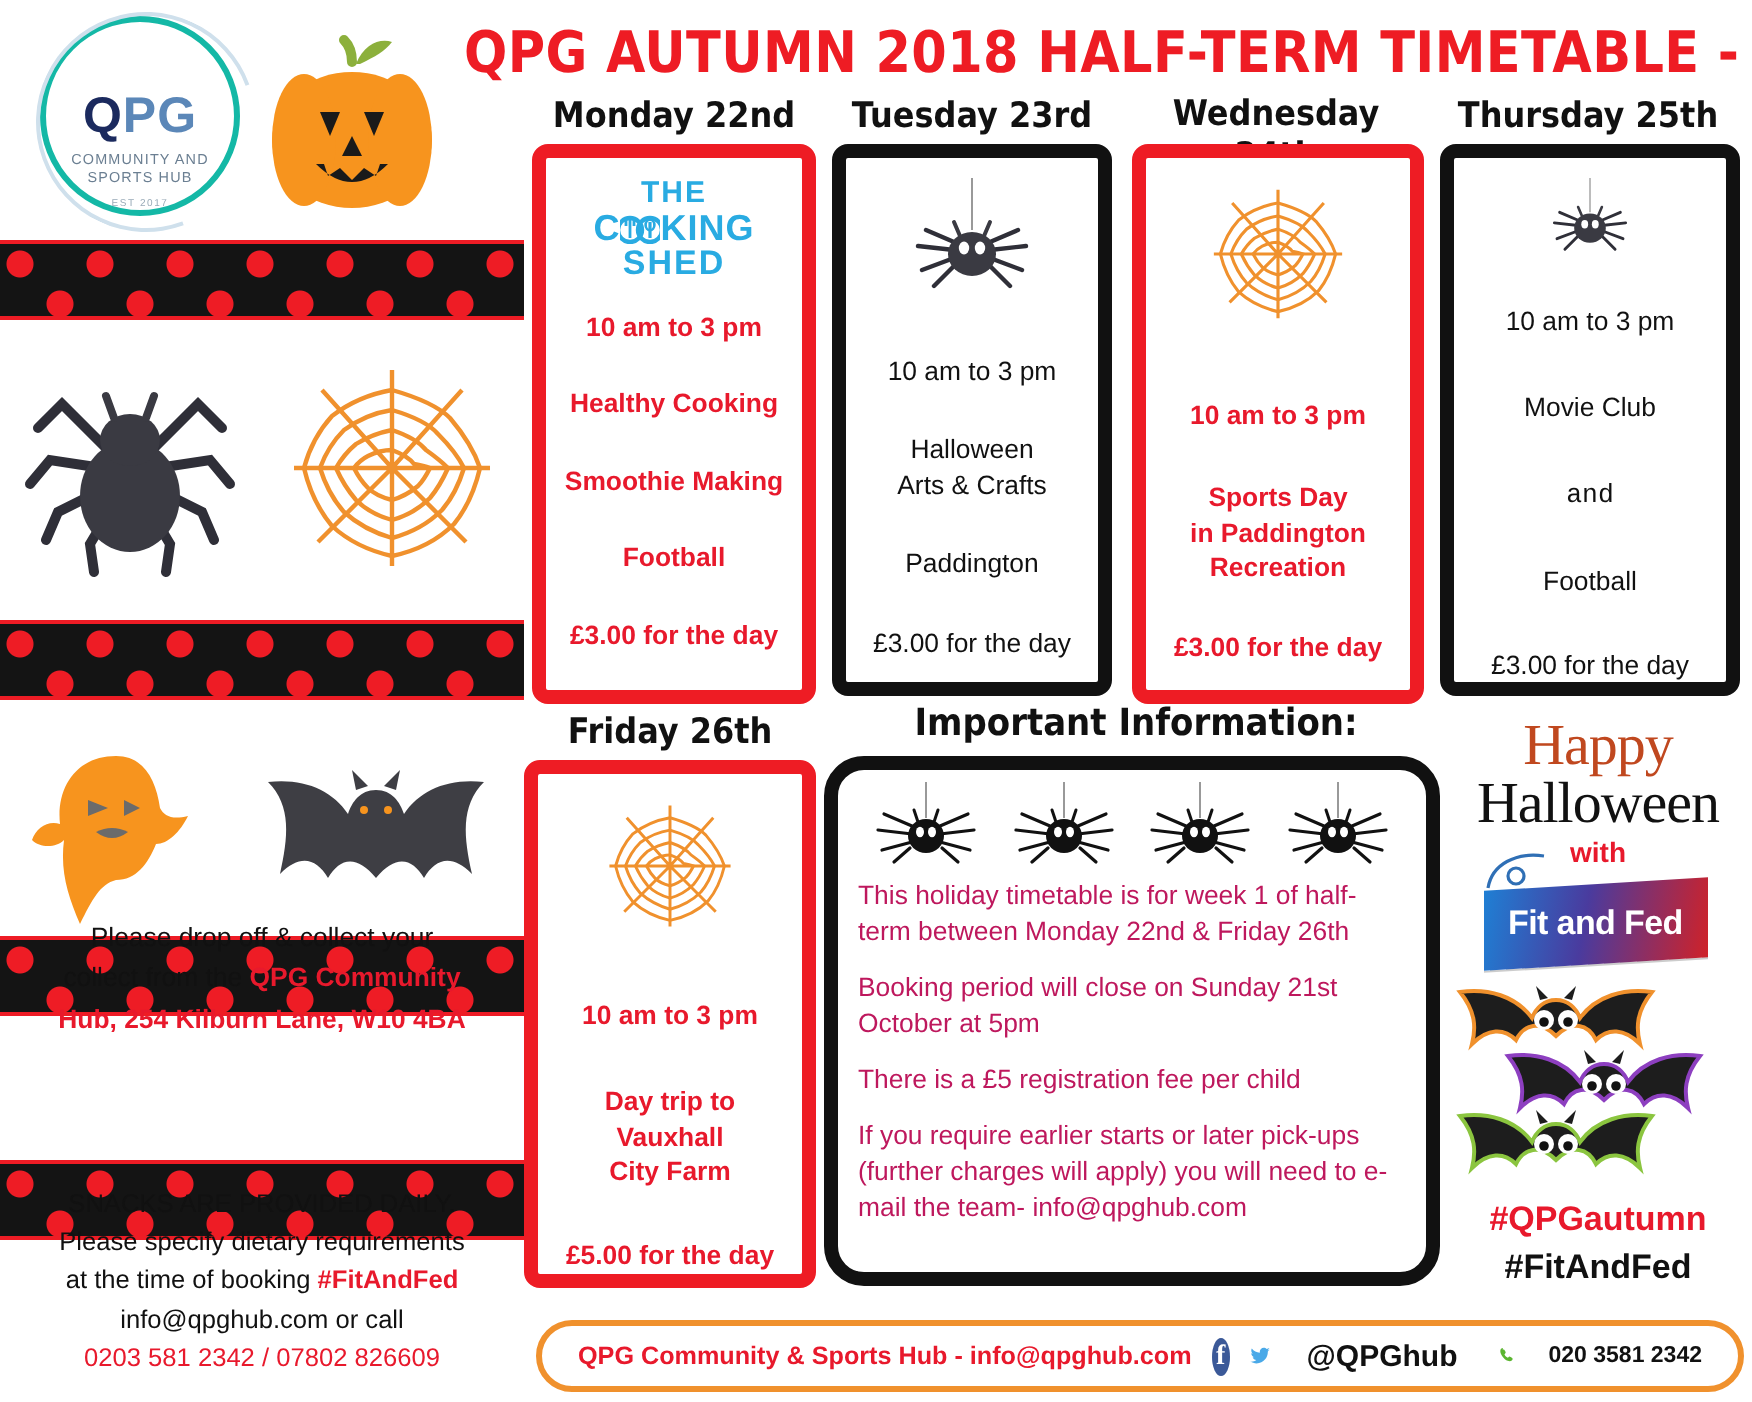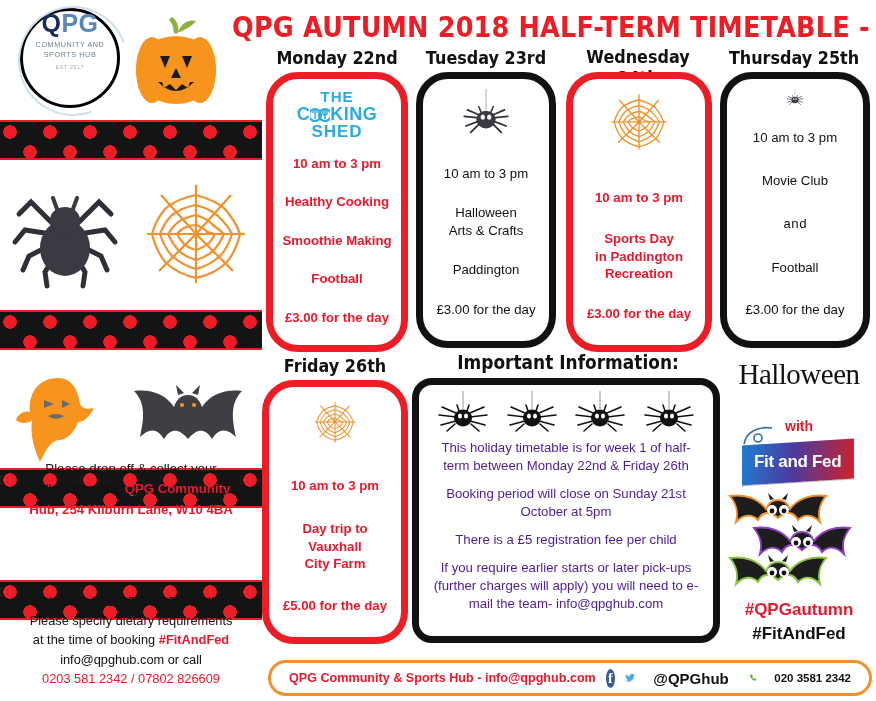--- a/index.html
+++ b/index.html
@@ -13,22 +13,22 @@
   .poster { position: relative; width: 876px; height: 701px; background:#fff; }
 
   
   .left-col {
     position: absolute; left: 0; top: 0; width: 262px; height: 701px;
   }
   .logo-row { position: absolute; left: 0; top: 0; width: 262px; height: 118px; }
   .qpg-logo {
     position: absolute; left: 20px; top: 8px; width: 100px; height: 100px;
     border-radius: 50%;
-    border: 3px solid #000000;
-    display:flex; flex-direction:column; align-items:center; justify-content:flex-start;
+    border: 3px solid #14b8a6;
+    display:flex; flex-direction:column; align-items:center; justify-content:flex-end;
     background:#fff;
   }
   .qpg-logo::before{
     content:""; position:absolute; left:-5px; top:-5px; width:106px; height:106px;
     border-radius:50%; border:2px solid #cfe0ec; border-right-color:transparent;
     transform:rotate(25deg);
   }
   .qpg-letters { font-size: 25px; font-weight: bold; letter-spacing: .5px; line-height:1; }
   .qpg-letters .q { color:#1b2a5e; }
   .qpg-letters .pg { color:#5b87b8; }
@@ -73,41 +73,41 @@
     transform: scaleY(1.12); transform-origin: center top;
     white-space:nowrap;
   }
 
   
   .day-label {
     position:absolute; text-align:center; font-size:16px; font-weight:bold;
     color:#111; font-family:"DejaVu Sans", sans-serif; transform:scaleY(1.1);
   }
   .card {
-    position:absolute; background:#fff; border-radius:32px;
+    position:absolute; background:#fff; border-radius:8px;
     display:flex; flex-direction:column; align-items:center;
-    padding:10px 6px 23px; overflow:hidden;
+    padding:10px 6px 0; overflow:hidden;
   }
   .card.red   { border:7px solid #ee1c24; color:#e8192c; }
   .card.black { border:7px solid #111111; color:#111111; }
   .card .line { font-size:13.2px; text-align:center; line-height:1.32; width:100%; }
 
   
   .info-title {
     position:absolute; left:418px; top:352px; width:300px; text-align:center;
     font-size:17px; font-weight:bold; color:#111;
     font-family:"DejaVu Sans", sans-serif; transform:scaleY(1.1);
   }
   .info-card {
     position:absolute; left:412px; top:378px; width:308px; height:265px;
     border:7px solid #111; border-radius:20px; background:#fff;
     padding:6px 10px 8px;
   }
   .info-spiders { display:flex; justify-content:space-around; align-items:flex-start; height:44px; }
-  .info-p { font-size:13.2px; color:#4c1d95; text-align:center; line-height:1.36; margin-top:10px; }
+  .info-p { font-size:13.2px; color:#be185d; text-align:left; line-height:1.36; margin-top:10px; }
 
   
   .happy {
     position:absolute; left:722px; top:360px; width:154px; text-align:center;
     font-family:"Liberation Serif", serif;
   }
   .happy .h1 { font-size:29px; color:#c0481f; line-height:.95; letter-spacing:-.5px; }
   .happy .h2 { font-size:29px; color:#111; line-height:.98; letter-spacing:-.5px; }
   .with { position:absolute; left:722px; top:418px; width:154px; text-align:center;
           font-size:14px; font-weight:bold; color:#e8192c; }
@@ -389,20 +389,21 @@
         <ellipse cx="32" cy="25" rx="2" ry="2.6" fill="#fff"></ellipse>
       </svg>
     </div>
     <div class="info-p" style="margin-top:4px;">This holiday timetable is for week 1 of half-term between Monday 22nd &amp; Friday 26th</div>
     <div class="info-p">Booking period will close on Sunday 21st October at 5pm</div>
     <div class="info-p">There is a £5 registration fee per child</div>
     <div class="info-p">If you require earlier starts or later pick-ups (further charges will apply) you will need to e-mail the team- info@qpghub.com</div>
   </div>
 
   <div class="happy">
+    <div class="h1">Happy</div>
     <div class="h2">Halloween</div>
   </div>
   <div class="with">with</div>
   <svg class="ff-hook" width="44" height="22" viewBox="0 0 44 22">
     <path d="M2 20 C4 8 16 2 30 4" stroke="#2f6fb5" stroke-width="1.6" fill="none"></path>
     <circle cx="16" cy="14" r="4" fill="none" stroke="#2f6fb5" stroke-width="1.6"></circle>
   </svg>
   <div class="fitandfed">
     <span>Fit and Fed</span>
   </div>

